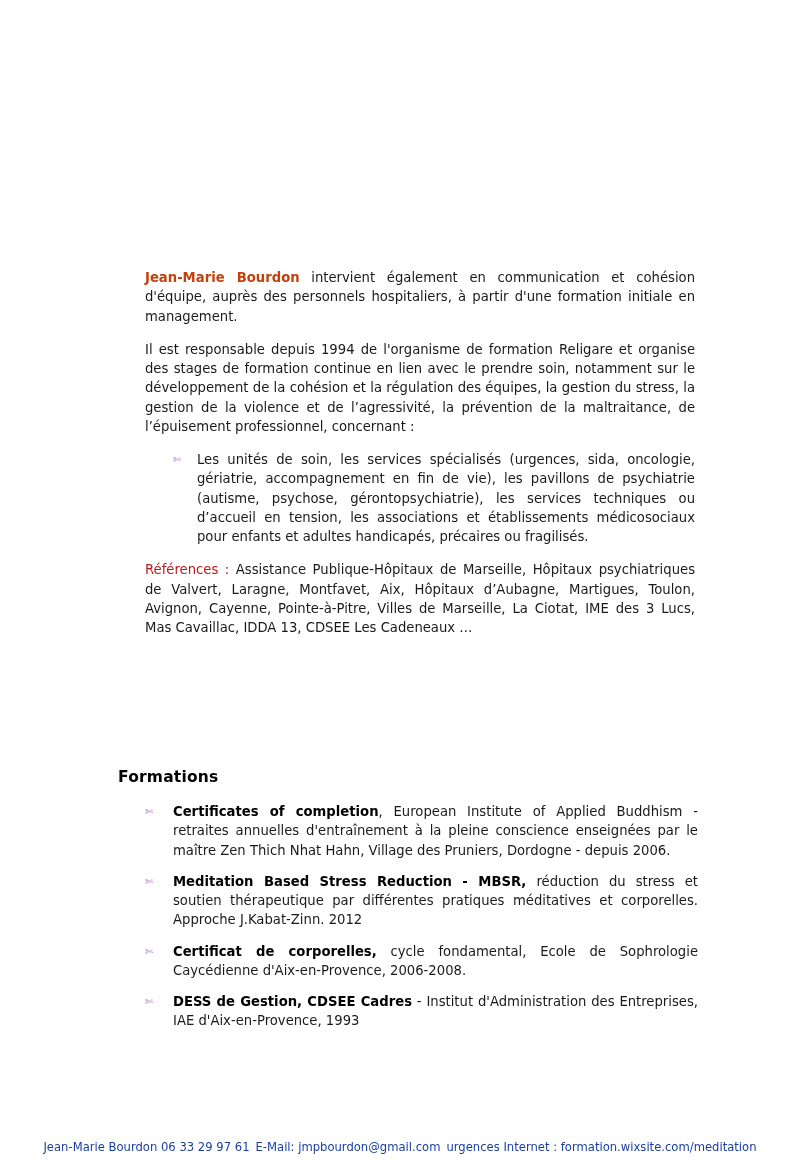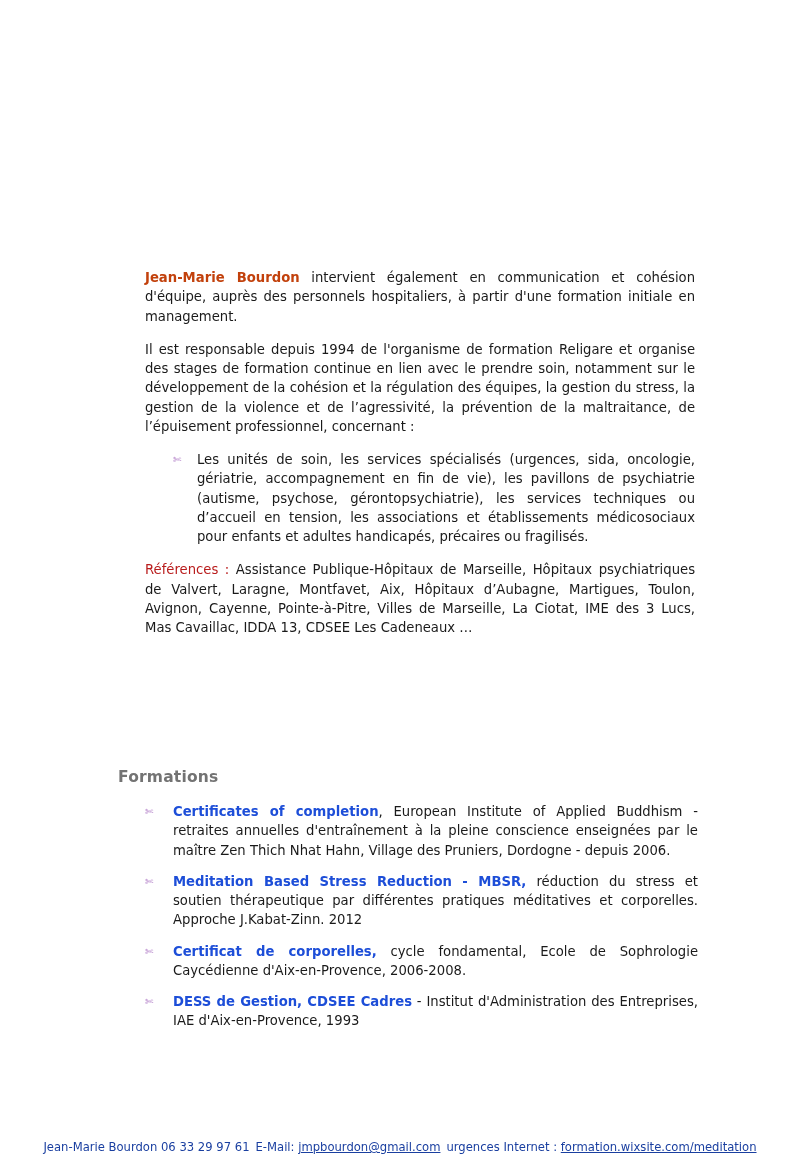--- a/index.html
+++ b/index.html
@@ -58,21 +58,21 @@
   .bullet-list li:last-child { margin-bottom: 0; }
   .bullet-mark {
     position: absolute;
     left: 28px;
     top: 1px;
     color: #b07cc6;
     font-size: 10px;
     line-height: 1.7;
   }
   h2.section-title {
-    color: #737373;
+    color: #000000;
     font-size: 15.5px;
     font-weight: bold;
     margin: 0 0 16px 0;
     letter-spacing: 0.2px;
   }
   .section-formations {
     position: absolute;
     left: 118px;
     top: 768px;
     width: 580px;
@@ -88,36 +88,35 @@
     position: relative;
     padding-left: 28px;
     font-size: 13.2px;
     line-height: 1.46;
     text-align: justify;
     margin-bottom: 12px;
     color: #1a1a1a;
   }
   .formations-list li:last-child { margin-bottom: 0; }
   .f-title {
-    color: #1d4ed8;
+    color: #000000;
     font-weight: bold;
   }
   .footer {
     position: absolute;
     left: 0;
     top: 1140px;
     width: 800px;
     text-align: center;
     font-size: 11.6px;
     color: #1a3fa0;
     font-family: "DejaVu Sans", "Liberation Sans", sans-serif;
   }
   .footer a, .footer .link {
     color: #1a3fa0;
-    text-decoration: underline;
   }
   .footer .sep { display: inline-block; width: 6px; }
 </style>
 </head>
 <body>
 
 <div class="page">
 
   <div class="content">
 

